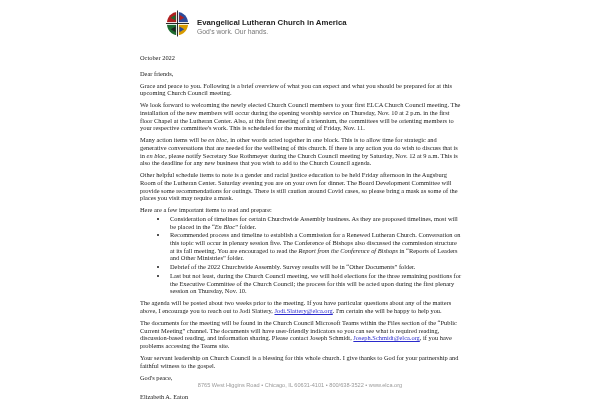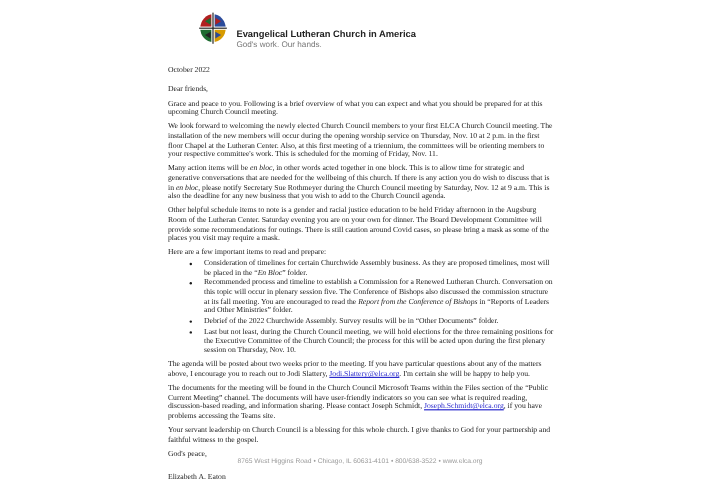--- a/index.html
+++ b/index.html
@@ -2,21 +2,21 @@
 <html><head>
 <meta charset="utf-8">
 <style>
   * { box-sizing: border-box; margin: 0; padding: 0; }
   html, body { width: 600px; height: 400px; }
   body { background: #ffffff; font-family: "Liberation Serif", serif; color: #1a1a1a; }
   .page { position: relative; width: 600px; height: 400px; background: #fff; overflow: hidden; }
 
   .content { position: absolute; left: 140px; top: 9px; width: 323px; }
 
-  .letterhead { display: flex; align-items: flex-end; gap: 7px; margin-left: 25px; margin-bottom: 13px; }
+  .letterhead { display: flex; align-items: center; gap: 7px; margin-left: 25px; margin-bottom: 13px; }
   .logo { flex: 0 0 auto; margin-top: 1px; }
   .lh-text { font-family: "Liberation Sans", sans-serif; padding-top: 3px; }
   .org-name { font-size: 7.8px; font-weight: bold; color: #222; line-height: 9px; }
   .tagline { font-size: 6.8px; color: #777; line-height: 9px; }
 
   .letter { font-size: 6.4px; line-height: 7.7px; }
   .letter p { margin: 0 0 4.2px; }
   .date-line { margin-bottom: 8px !important; }
   .salutation { margin-bottom: 4.2px !important; }
   .letter em { font-style: italic; }

